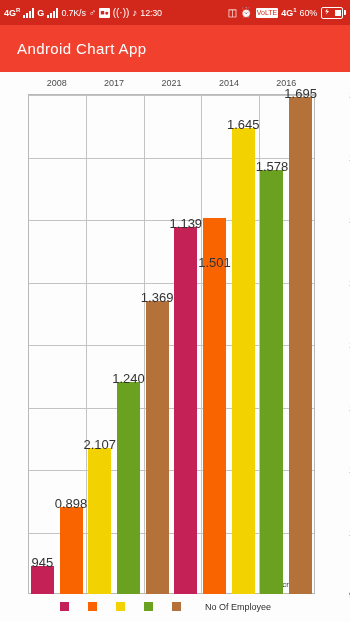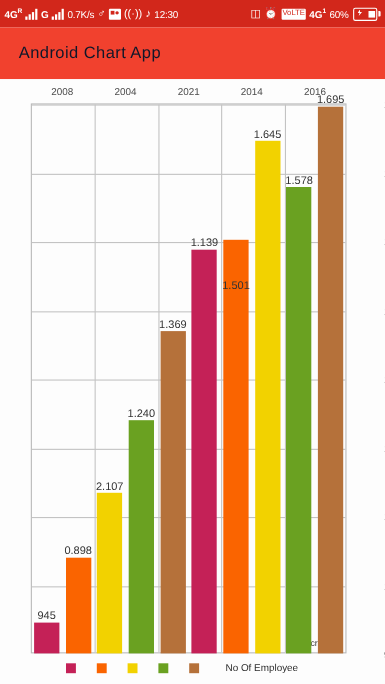--- a/index.html
+++ b/index.html
@@ -115,21 +115,21 @@
     position: absolute;
     left: 0; top: 25px;
     width: 350px; height: 47px;
     background: #f1412e;
     display: flex;
     align-items: center;
     box-sizing: border-box;
     padding-left: 17px;
   }
   .app-title {
-    color: #0f172a;
+    color: #ffffff;
     font-size: 15px;
     letter-spacing: 0.4px;
   }
 
   
   .chart-wrap {
     position: absolute;
     left: 0; top: 72px;
     width: 350px;
     height: 550px;
@@ -186,40 +186,40 @@
     left: 28px; top: 22px;
     width: 287px;
     height: 500px;
   }
   .bar {
     position: absolute;
     bottom: 0;
   }
   .bar-label {
     position: absolute;
-    font-size: 10px;
+    font-size: 13px;
     color: #333333;
     white-space: nowrap;
     transform: translateX(-50%);
   }
 
   .desc-label {
     position: absolute;
     right: 6px;
     bottom: 4px;
     font-size: 8px;
     color: #3a3a3a;
   }
 
   .legend {
     position: absolute;
     left: 32px;
     top: 530px;
     display: flex;
-    align-items: flex-end;
+    align-items: flex-start;
     gap: 19px;
     padding-left: 28px;
   }
   .legend .sw {
     width: 9px; height: 9px;
     display: inline-block;
   }
   .legend .lg-text {
     font-size: 9px;
     color: #2e2e2e;
@@ -269,21 +269,21 @@
     </div>
   </div>
 
   <div class="app-bar">
     <span class="app-title">Android Chart App</span>
   </div>
 
   <div class="chart-wrap">
     <div class="top-axis" id="top-axis">
         <div class="tick">2008</div>
-        <div class="tick">2004</div>
+        <div class="tick">2017</div>
         <div class="tick">2021</div>
         <div class="tick">2014</div>
         <div class="tick">2016</div>
       </div>
     <div class="plot-frame" id="plot-frame">
       <span class="desc-label">Description</span>
     <div class="vgrid" style="left: 57.4px;"></div>
         <div class="vgrid" style="left: 114.8px;"></div>
         <div class="vgrid" style="left: 172.2px;"></div>
         <div class="vgrid" style="left: 229.6px;"></div>

